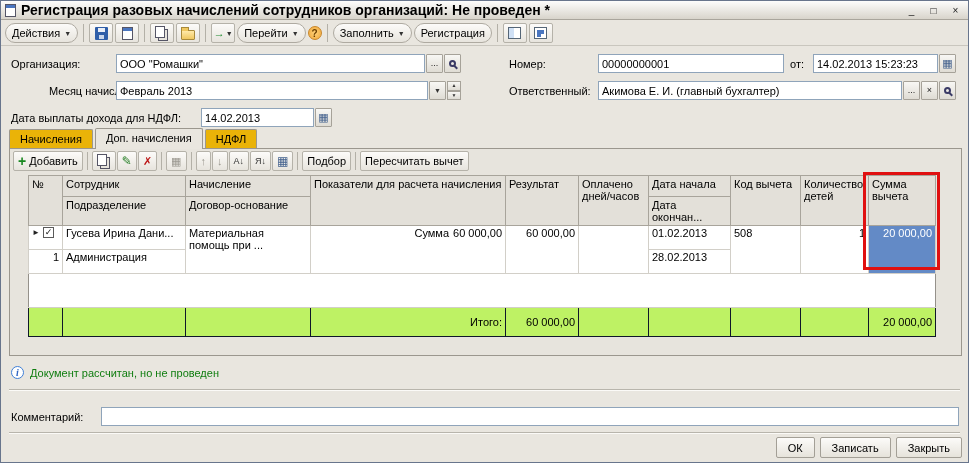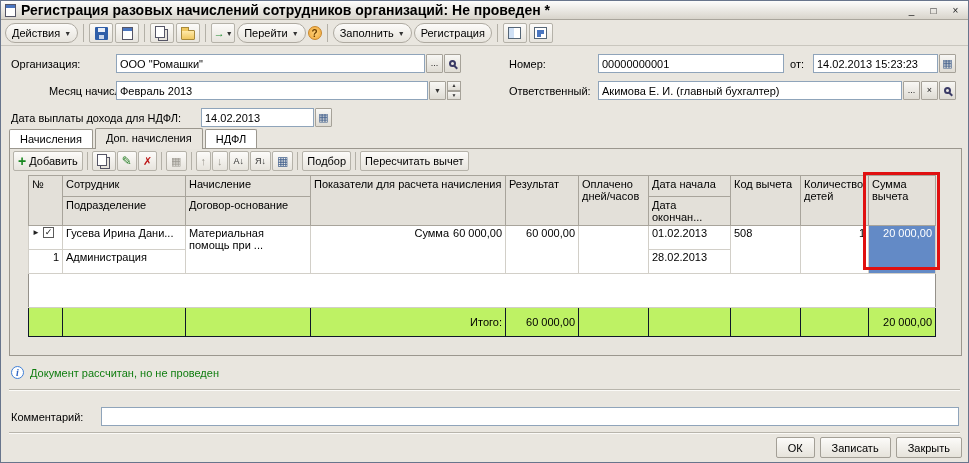--- a/index.html
+++ b/index.html
@@ -55,21 +55,21 @@
     justify-content:center;font-size:9px;line-height:9px;color:#222;}
   .mini .cal{font-size:11px;color:#44628e;}
   .spinner{width:14px;height:19px;margin-left:1px;display:flex;flex-direction:column;}
   .spinner span{flex:1;border:1px solid #a6a299;background:linear-gradient(#f8f7f4,#dfdcd4);
     font-size:5px;line-height:7px;display:flex;align-items:center;justify-content:center;color:#333;}
   .mag{position:relative;width:7px;height:7px;border:2px solid #3b3b66;border-radius:50%;display:inline-block;}
   .mag::after{content:"";position:absolute;width:5px;height:2px;background:#3b3b66;
     transform:rotate(45deg);right:-4px;bottom:-3px;}
   
   .tabs{position:absolute;top:127px;left:8px;display:flex;align-items:flex-end;z-index:3;}
-  .tab{border:1px solid #9b978e;border-bottom:none;background:#ffffff;
+  .tab{border:1px solid #9b978e;border-bottom:none;background:#eab308;
     padding:3px 10px;margin-right:2px;border-radius:2px 2px 0 0;}
   .tab.active{background:#e9e6df;padding-bottom:5px;margin-bottom:-1px;position:relative;z-index:4;}
   .panel{position:absolute;left:8px;top:147px;width:953px;height:208px;
     border:1px solid #9b978e;background:#e7e4dd;}
   .ptb{display:flex;align-items:center;height:24px;padding:1px 3px;gap:1px;}
   .gbtn{height:20px;display:inline-flex;align-items:center;gap:3px;padding:0 4px;
     border:1px solid transparent;border-radius:2px;}
   .gbtn.framed{border-color:#b5b2a9;background:linear-gradient(#fcfbf9,#e7e4dd);}
   .plus{color:#17871f;font-weight:bold;font-size:14px;line-height:12px;}
   .pencil{color:#1d7a1d;font-size:12px;}

